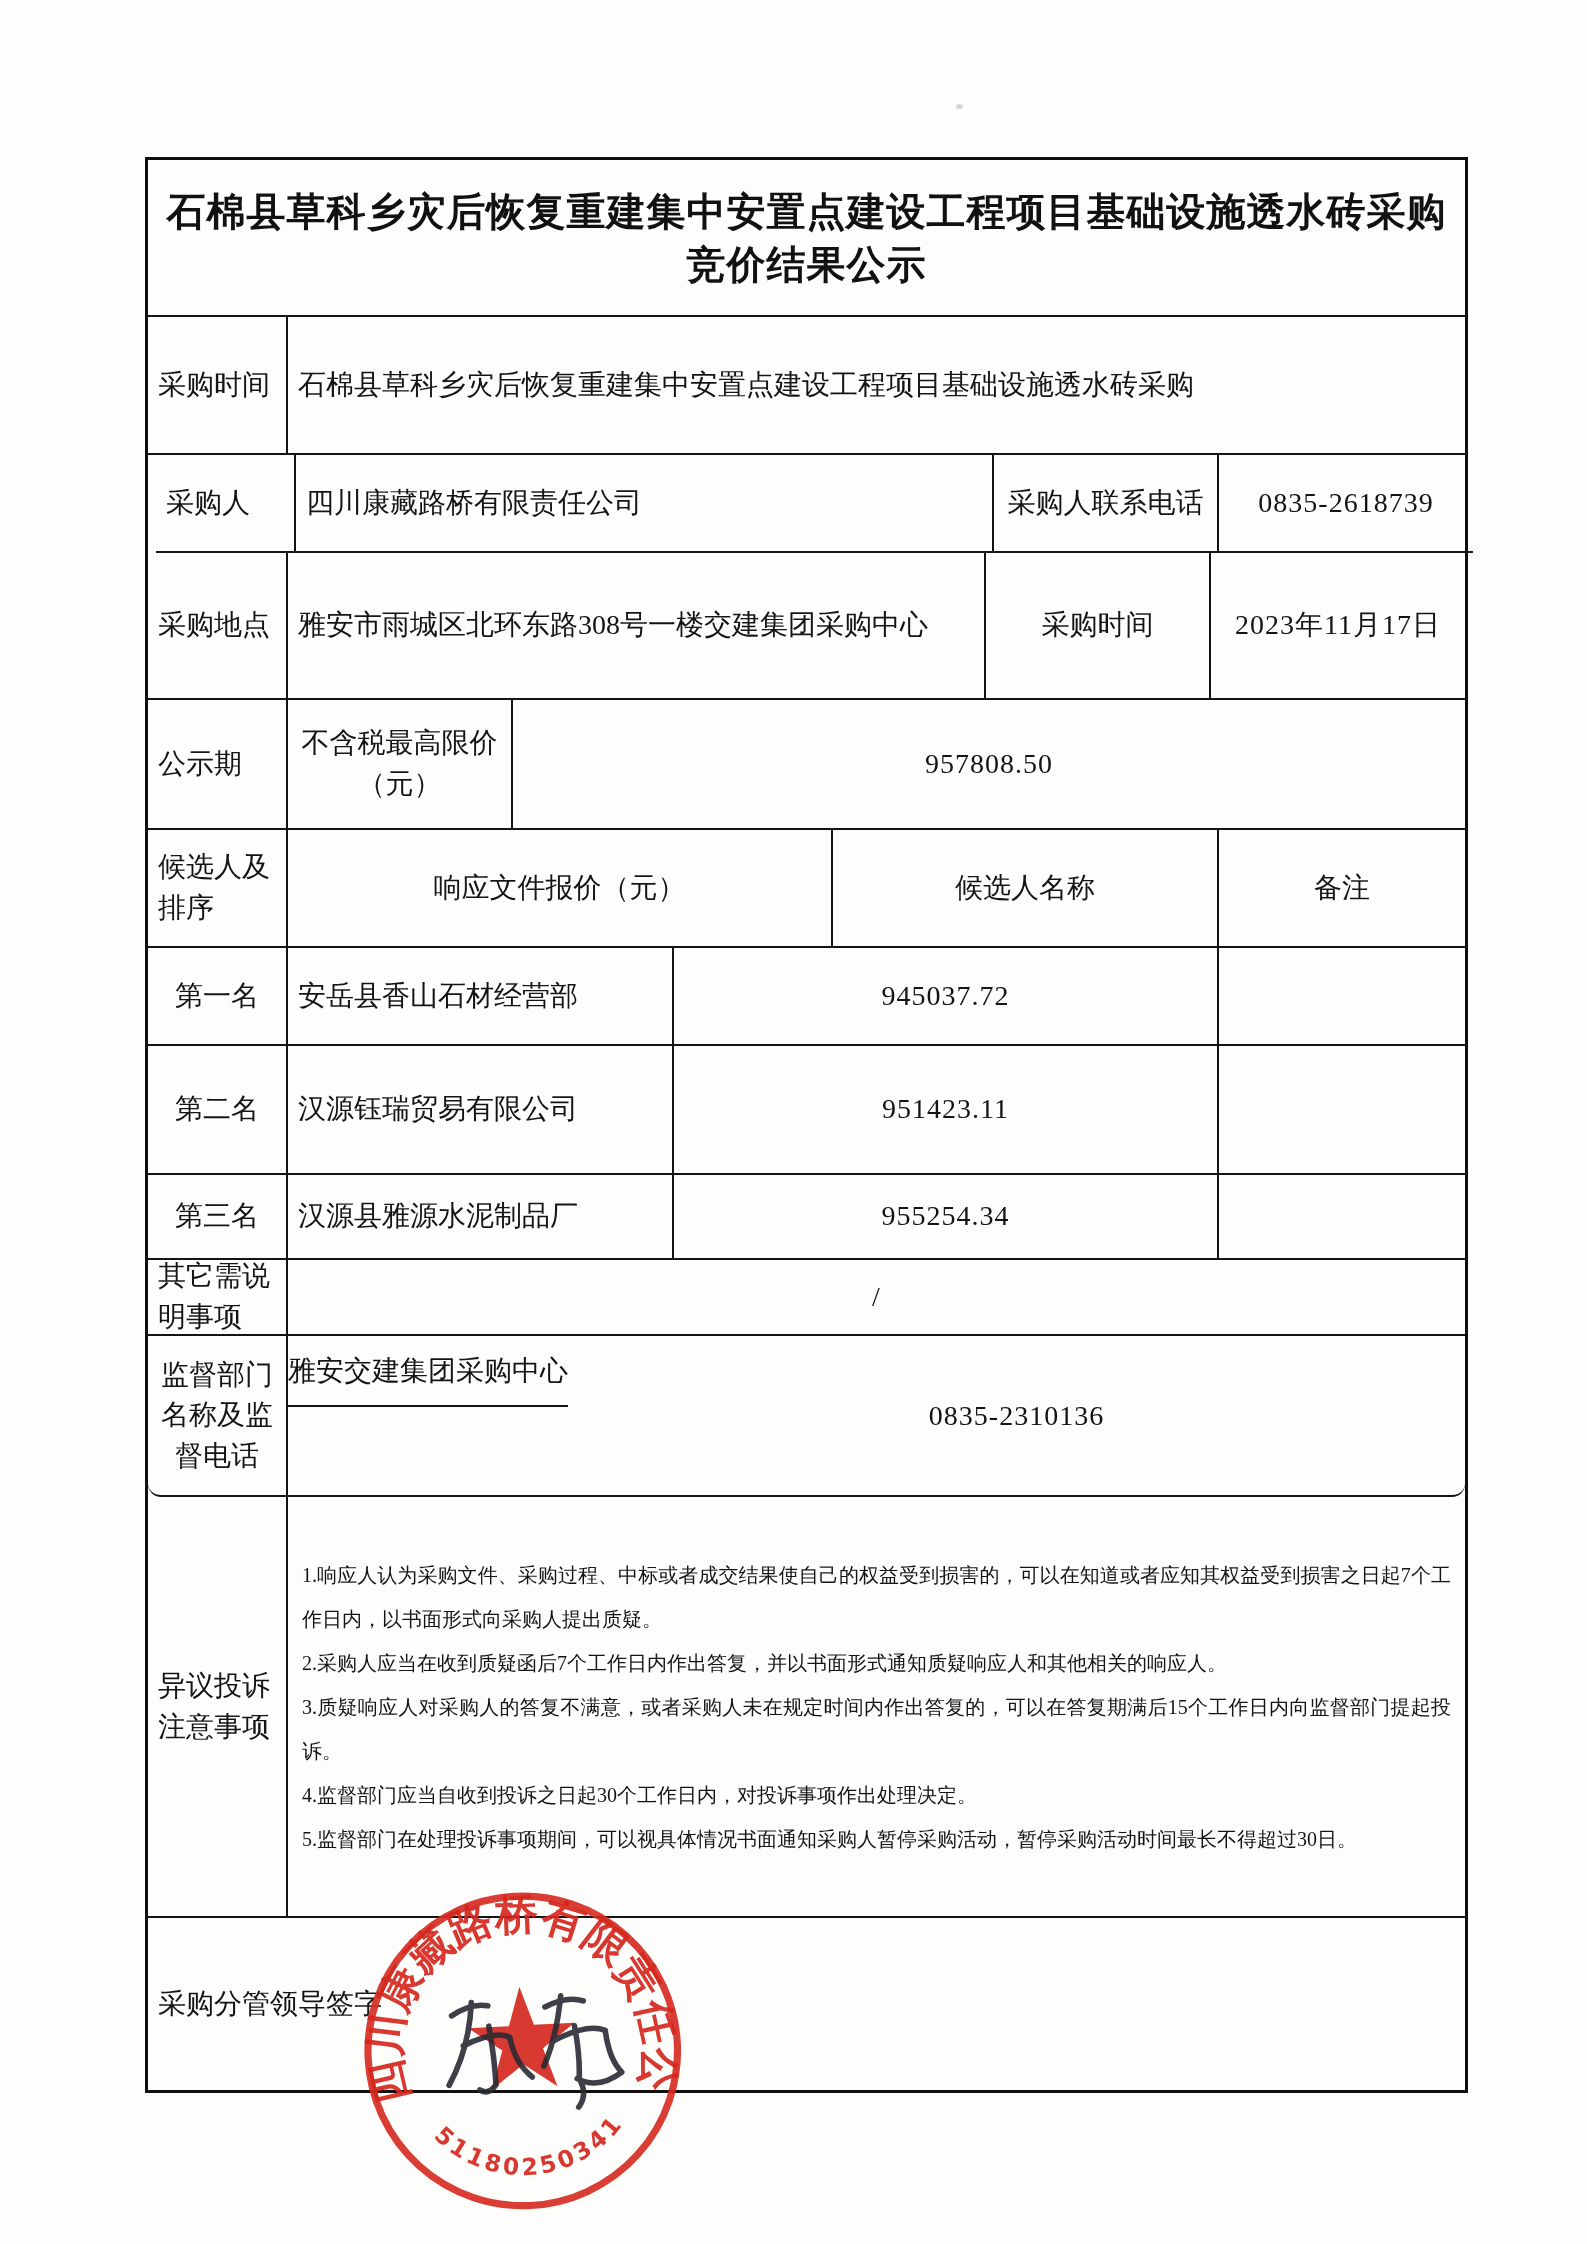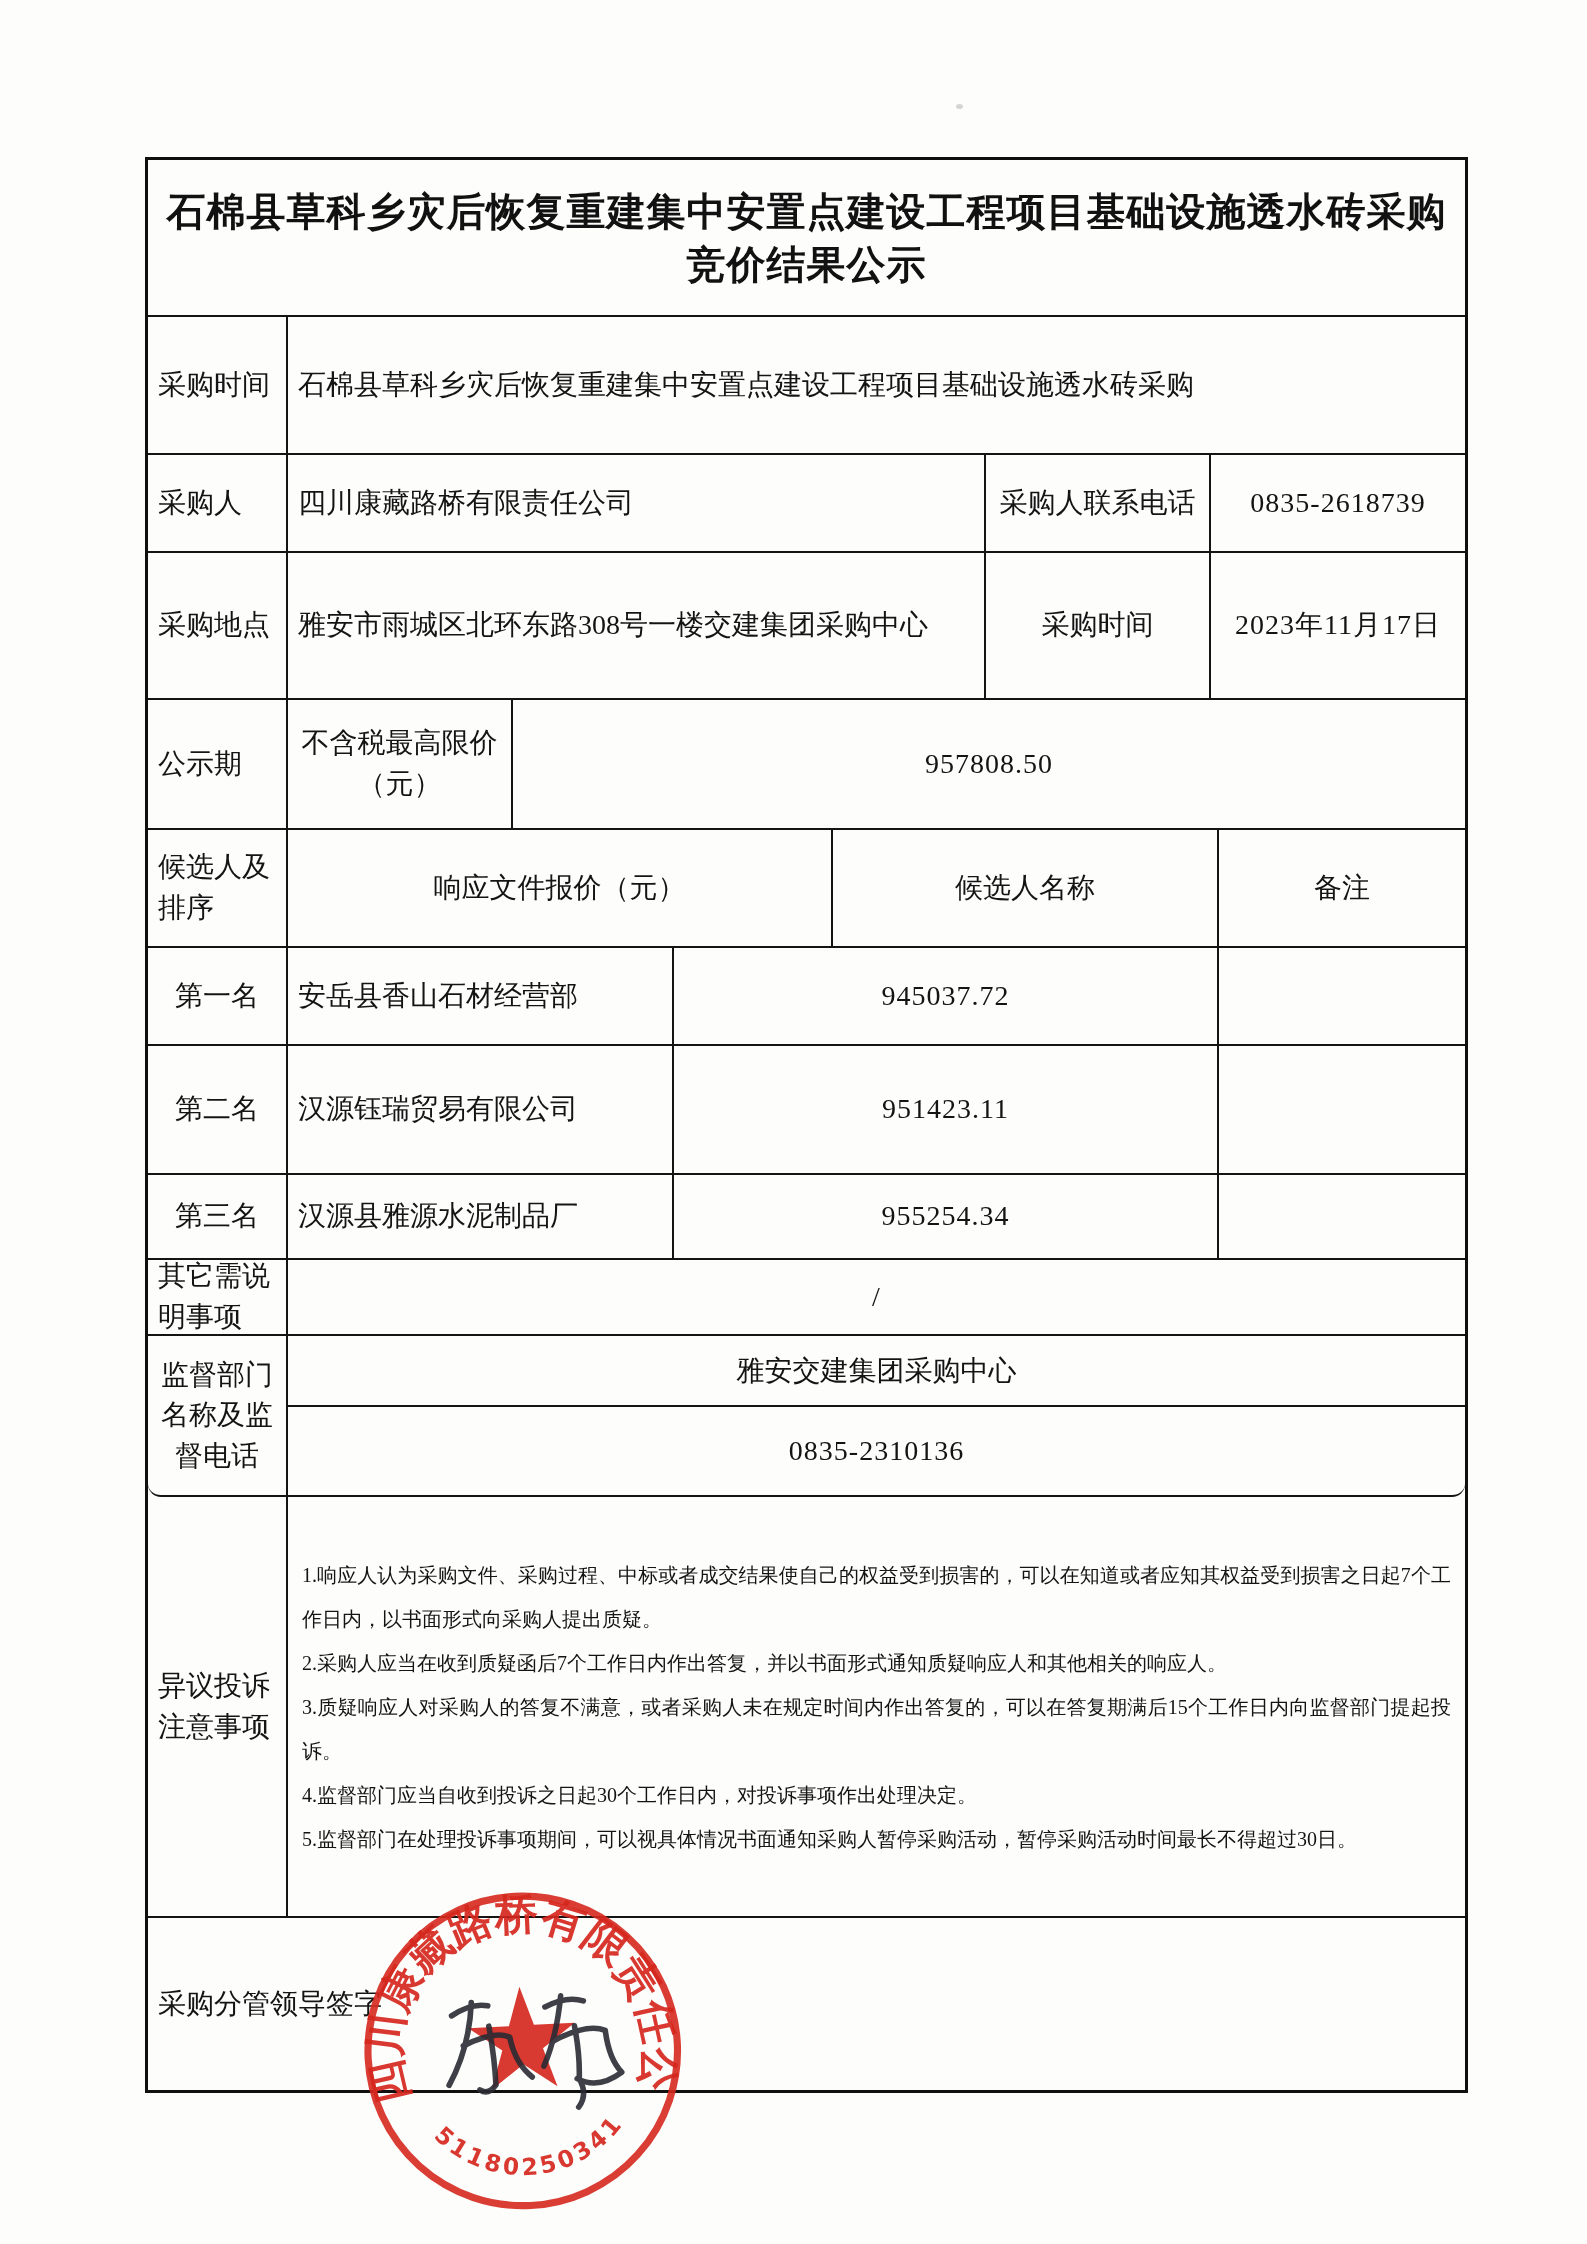--- a/index.html
+++ b/index.html
@@ -29,32 +29,32 @@
   .c-b2 { flex:0 0 386px; }
   .c-b3 { flex:0 0 545px; }
   .r-title { height:157px; align-items:center; justify-content:center; }
   .title-block {
     width:100%; text-align:center;
     font-family:"Liberation Sans","DejaVu Sans",sans-serif;
     font-weight:bold; font-size:39px; line-height:53px; color:#111;
     letter-spacing:1px; padding:0 14px;
   }
   .r-project { height:138px; }
-  .r-purchaser { height:98px; }
+  .r-purchaser { height:98px;margin-left:8px; }
   .r-location { height:147px; }
   .r-publicity { height:130px; }
   .r-chead { height:118px; }
   .r-cand1 { height:98px; }
   .r-cand2 { height:129px; }
   .r-cand3 { height:85px; }
   .r-other { height:76px; }
   .r-superv { height:161px;border-radius:13px; }
   .r-objection { height:421px; }
   .r-sign { height:172px; border-bottom:none; }
-  .superv-right { flex:1 1 auto; display:flex; flex-direction:column; }
+  .superv-right { flex:1 1 auto; display:flex; }
   .superv-sub { display:flex; align-items:center; justify-content:center;
     font-size:28px; }
   .superv-sub.top { height:71px; border-bottom:2px solid #141414; }
   .superv-sub.bottom { flex:1 1 auto; }
   .objection-text { display:block; font-size:20px; line-height:44px;
     text-align:justify; padding:6px 4px; }
   .objection-text p { margin:0; }
   .sign-cell { width:100%; display:flex; align-items:center; padding:4px 10px;
     font-size:28px; border-right:none; }
   .num { font-family:Liberation Serif, serif; letter-spacing:1px; }

